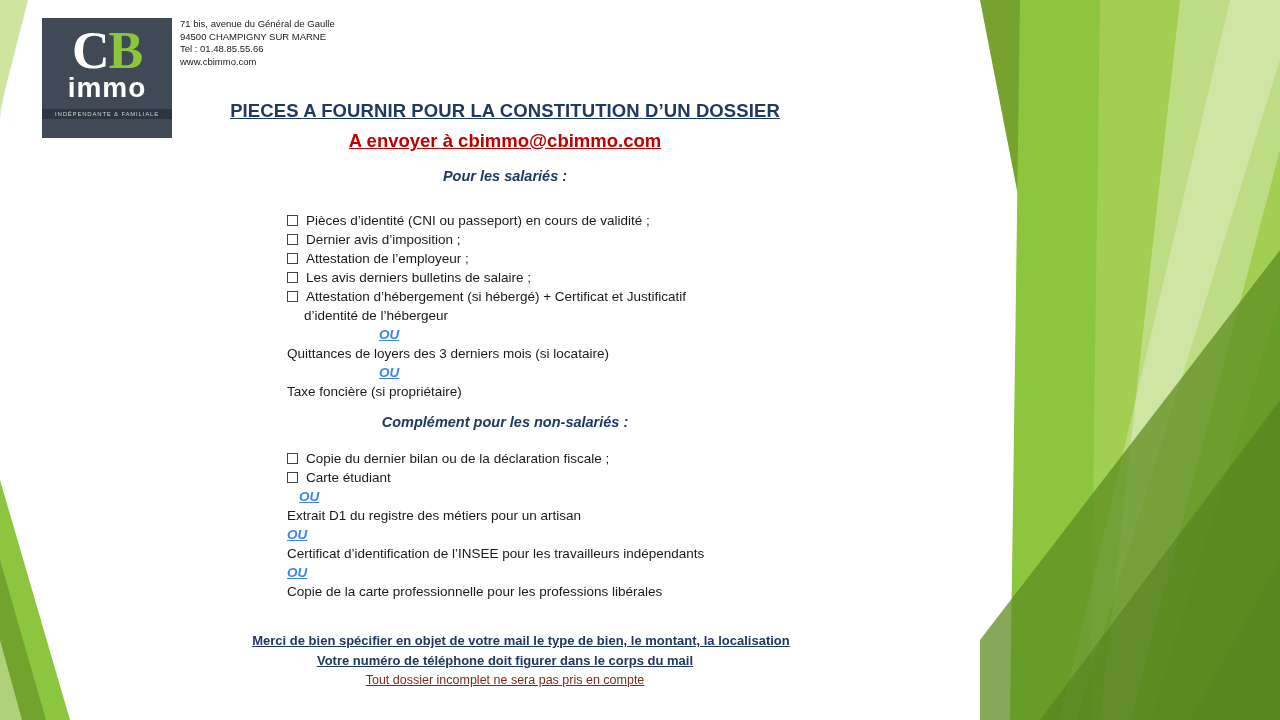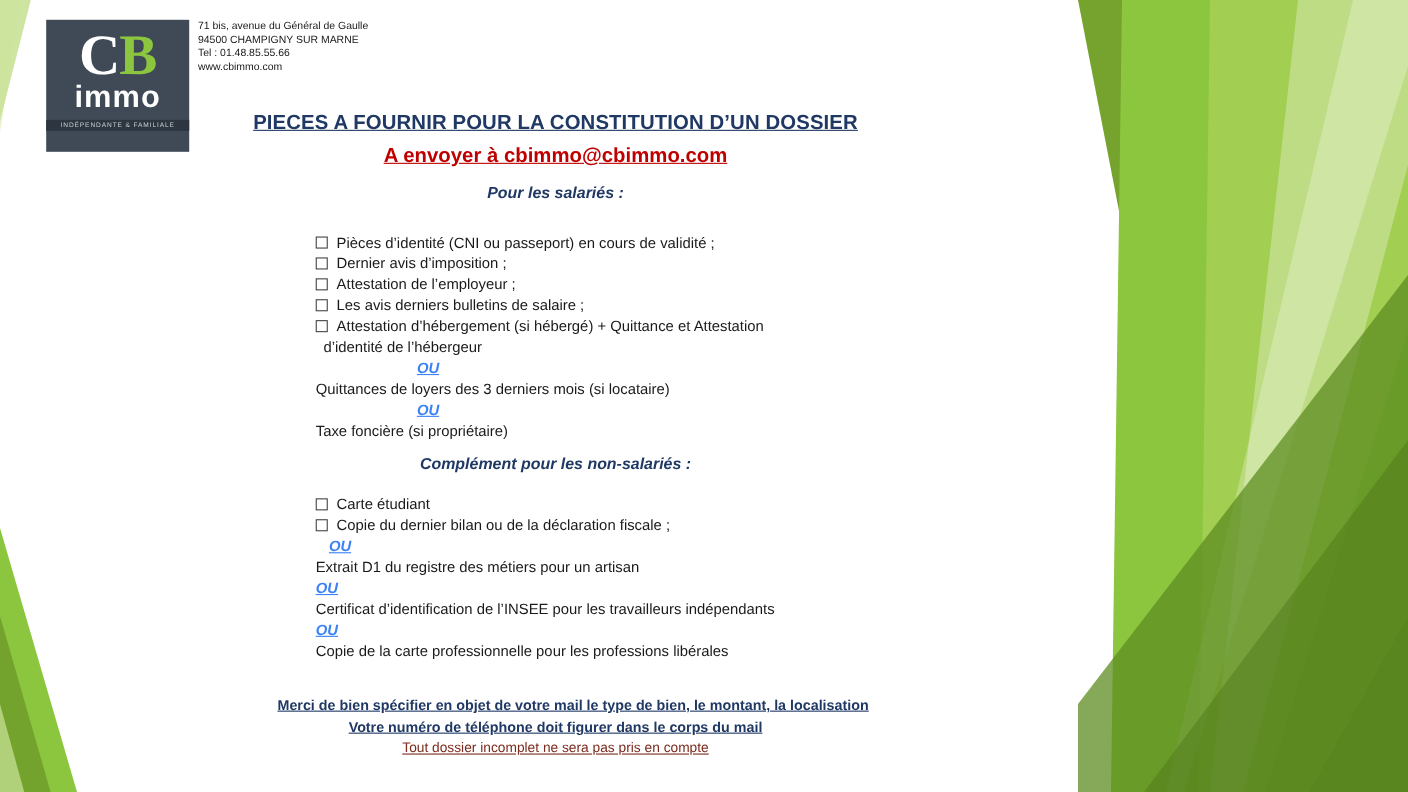--- a/index.html
+++ b/index.html
@@ -160,21 +160,21 @@
     display: inline-block;
     width: 9px;
     height: 9px;
     border: 1.3px solid #444;
     margin-right: 8px;
     margin-top: 4px;
     flex: none;
   }
   .li-text { white-space: nowrap; }
   .cont {
-    margin-left: 7px;
+    margin-left: 17px;
     white-space: nowrap;
   }
 
   .ou {
     color: #3b82f6;
     font-weight: bold;
     font-style: italic;
     text-decoration: underline;
     font-size: 13.5px;
   }
@@ -264,39 +264,39 @@
     <div class="li">
       <span class="box-glyph"></span>
       <span class="li-text">Attestation de l’employeur ;</span>
     </div>
     <div class="li">
       <span class="box-glyph"></span>
       <span class="li-text">Les avis derniers bulletins de salaire ;</span>
     </div>
     <div class="li">
       <span class="box-glyph"></span>
-      <span class="li-text">Attestation d’hébergement (si hébergé) + Quittance et Attestation</span>
+      <span class="li-text">Attestation d’hébergement (si hébergé) + Certificat et Justificatif</span>
     </div>
     <div class="cont">d’identité de l’hébergeur</div>
     <div class="ou ou-indent-1">OU</div>
     <div class="plain-indent">Quittances de loyers des 3 derniers mois (si locataire)</div>
     <div class="ou ou-indent-1">OU</div>
     <div class="plain-indent">Taxe foncière (si propriétaire)</div>
   </div>
 
   <div class="section-head" id="sec2">Complément pour les non-salariés :</div>
 
   <div class="block" id="block2">
     <div class="li">
       <span class="box-glyph"></span>
+      <span class="li-text">Copie du dernier bilan ou de la déclaration fiscale ;</span>
+    </div>
+    <div class="li">
+      <span class="box-glyph"></span>
       <span class="li-text">Carte étudiant</span>
-    </div>
-    <div class="li">
-      <span class="box-glyph"></span>
-      <span class="li-text">Copie du dernier bilan ou de la déclaration fiscale ;</span>
     </div>
     <div class="ou ou-indent-2">OU</div>
     <div class="plain-0">Extrait D1 du registre des métiers pour un artisan</div>
     <div class="ou">OU</div>
     <div class="plain-0">Certificat d’identification de l’INSEE pour les travailleurs indépendants</div>
     <div class="ou">OU</div>
     <div class="plain-0">Copie de la carte professionnelle pour les professions libérales</div>
   </div>
 
   <div class="footer" id="f1">Merci de bien spécifier en objet de votre mail le type de bien, le montant, la localisation</div>

